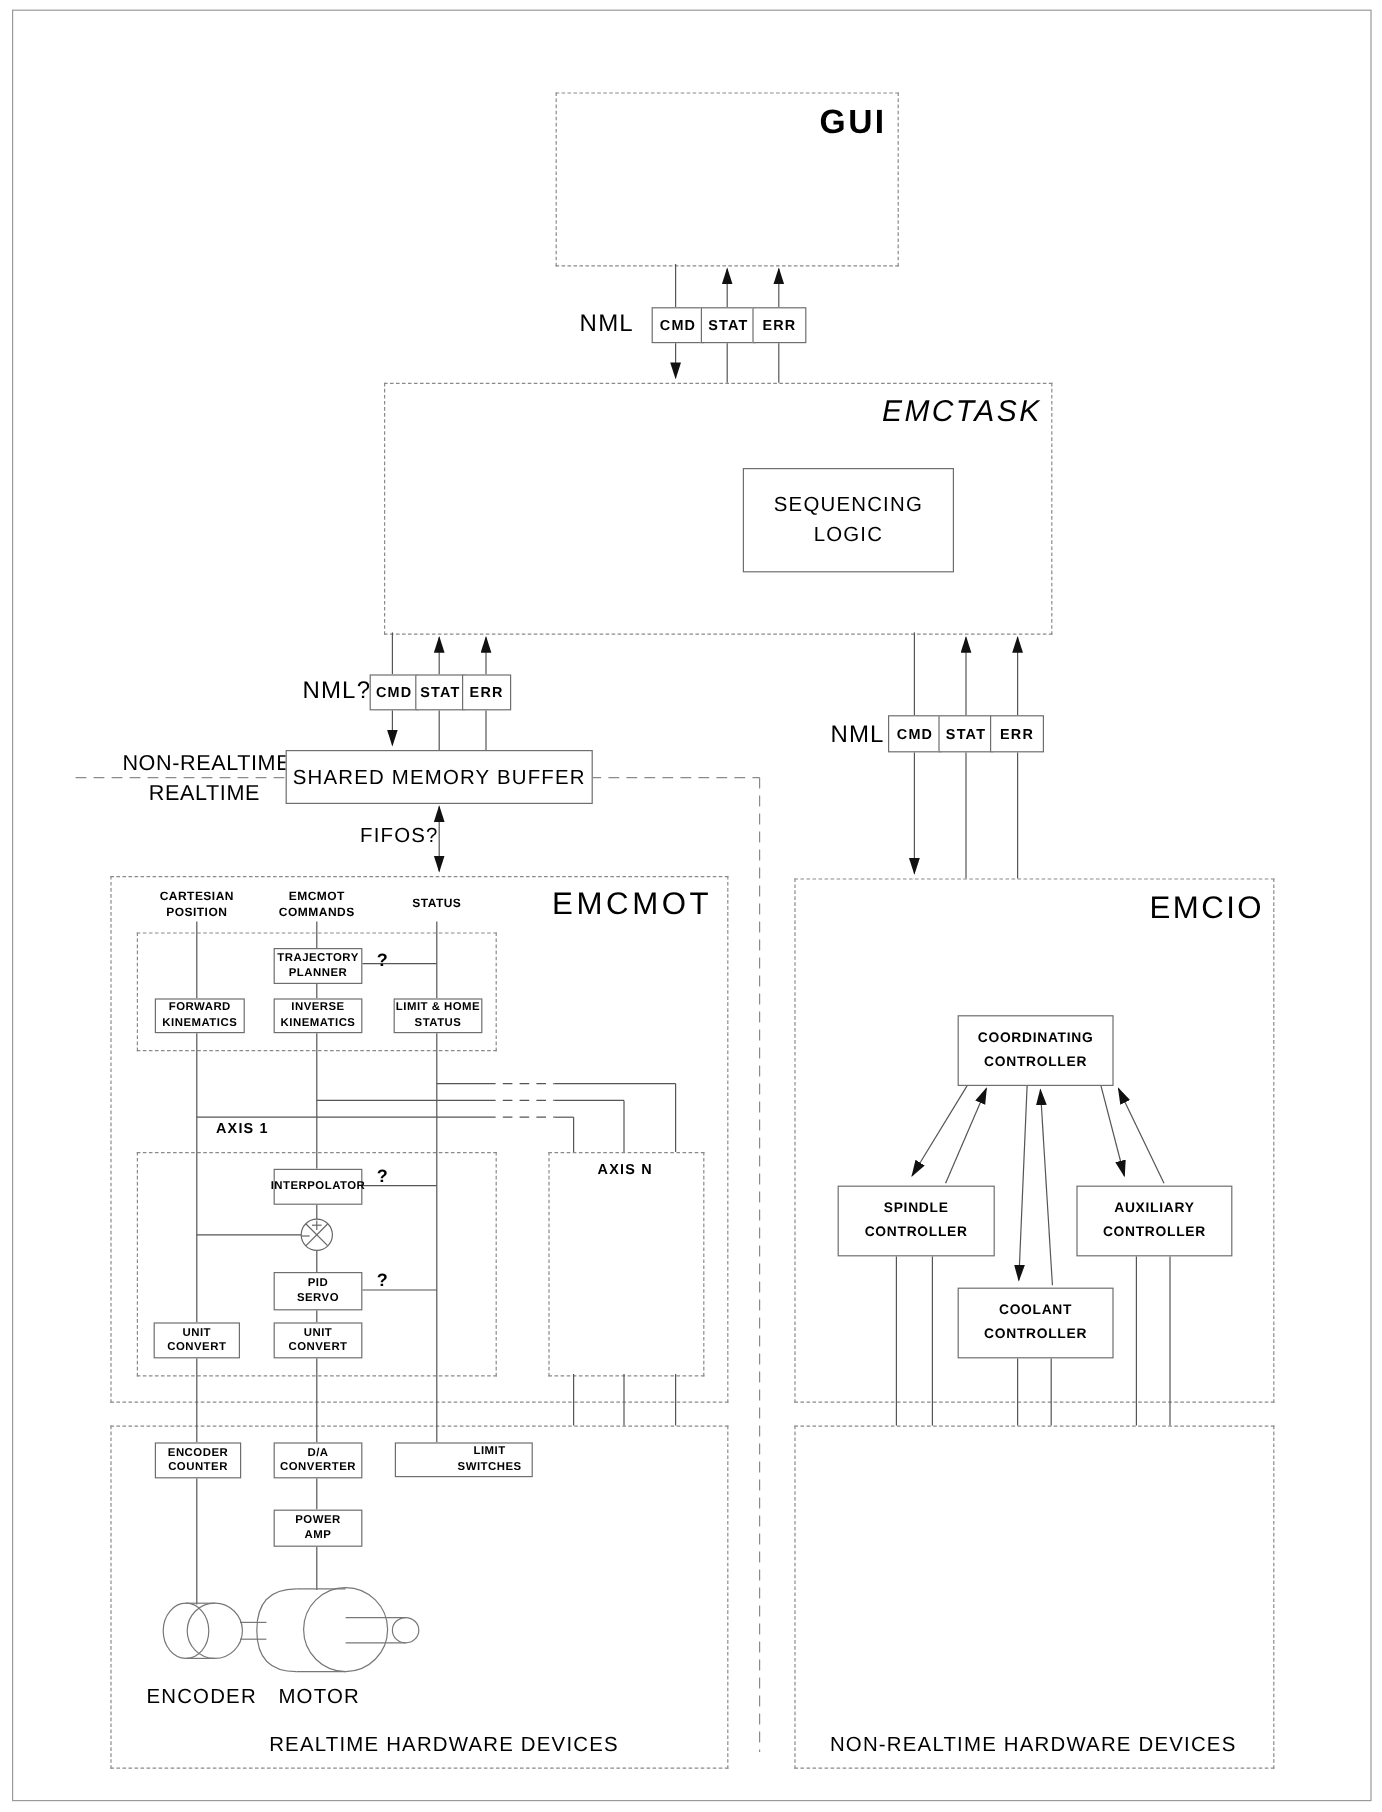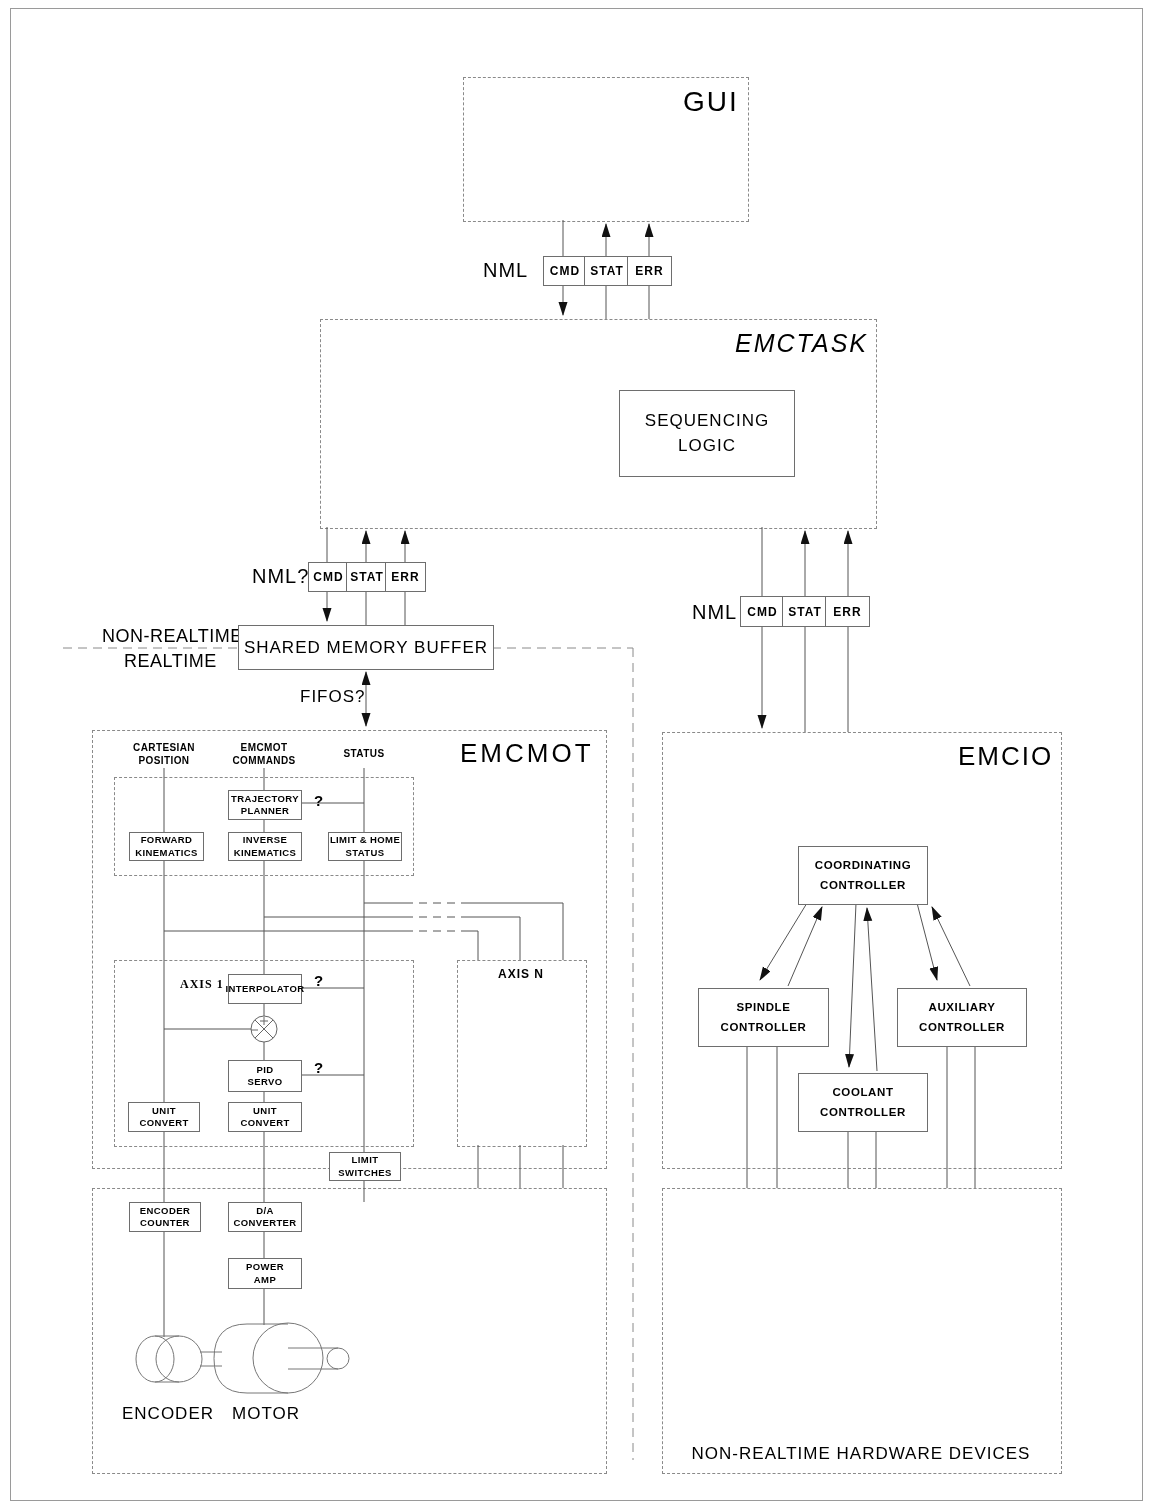--- a/index.html
+++ b/index.html
@@ -154,21 +154,21 @@
       <path d="M 247,1324 Q 214,1324 214,1358.5 Q 214,1393 247,1393"></path>
       <line x1="247" y1="1324" x2="288" y2="1324"></line>
       <line x1="247" y1="1393" x2="288" y2="1393"></line>
       <circle cx="288" cy="1358" r="35"></circle>
       <line x1="288" y1="1348" x2="338" y2="1348"></line>
       <line x1="288" y1="1369" x2="338" y2="1369"></line>
       <ellipse cx="338" cy="1358.5" rx="11" ry="10.5"></ellipse>
     </g>
   </svg>
 
-  <div class="lbl f-gui" style="left:683px;top:86px;">GUI</div>
+  <div class="lbl f-gui" style="left:683px;top:86px;font-weight:bold;">GUI</div>
 
   <div class="lbl f-nml" style="left:483px;top:259px;">NML</div>
   <div class="box f-cell" style="left:543px;top:256px;width:42px;height:28px;">CMD</div>
   <div class="box f-cell" style="left:584px;top:256px;width:44px;height:28px;">STAT</div>
   <div class="box f-cell" style="left:627px;top:256px;width:43px;height:28px;">ERR</div>
 
   <div class="lbl f-title" style="left:735px;top:329px;font-style:italic;">EMCTASK</div>
   <div class="box f-big" style="left:619px;top:390px;width:174px;height:85px;line-height:1.45;">SEQUENCING
 LOGIC</div>
 
@@ -197,43 +197,44 @@
   <div class="box f-small" style="left:228px;top:790px;width:72px;height:28px;">TRAJECTORY
 PLANNER</div>
   <div class="lbl f-q" style="left:314px;top:792px;">?</div>
   <div class="box f-small" style="left:129px;top:832px;width:73px;height:27px;">FORWARD
 KINEMATICS</div>
   <div class="box f-small" style="left:228px;top:832px;width:72px;height:27px;">INVERSE
 KINEMATICS</div>
   <div class="box f-small" style="left:328px;top:832px;width:72px;height:27px;">LIMIT &amp; HOME
 STATUS</div>
 
-  <div class="lbl f-axis" style="left:180px;top:977px;font-family:Liberation Serif, serif;">AXIS 1</div>
+  <div class="lbl f-axis" style="left:180px;top:933px;">AXIS 1</div>
   <div class="lbl f-axis ctr" style="left:481px;top:967px;width:80px;">AXIS N</div>
 
   <div class="box f-small" style="left:228px;top:974px;width:72px;height:28px;">INTERPOLATOR</div>
   <div class="lbl f-q" style="left:314px;top:972px;">?</div>
   <div class="box f-small" style="left:228px;top:1060px;width:72px;height:30px;">PID
 SERVO</div>
   <div class="lbl f-q" style="left:314px;top:1059px;">?</div>
   <div class="box f-small" style="left:128px;top:1102px;width:70px;height:28px;">UNIT
 CONVERT</div>
   <div class="box f-small" style="left:228px;top:1102px;width:72px;height:28px;">UNIT
 CONVERT</div>
 
   <div class="box f-small" style="left:129px;top:1202px;width:70px;height:28px;">ENCODER
 COUNTER</div>
   <div class="box f-small" style="left:228px;top:1202px;width:72px;height:28px;">D/A
 CONVERTER</div>
-  <div class="box f-small" style="left:329px;top:1152px;width:70px;height:27px;">LIMIT
+  <div class="box f-small" style="left:329px;top:1202px;width:70px;height:27px;padding-left:43px;">LIMIT
 SWITCHES</div>
   <div class="box f-small" style="left:228px;top:1258px;width:72px;height:29px;">POWER
 AMP</div>
   <div class="lbl f-big" style="left:122px;top:1404px;">ENCODER</div>
   <div class="lbl f-big" style="left:232px;top:1404px;">MOTOR</div>
+  <div class="lbl f-big ctr" style="left:170px;top:1444px;width:400px;">REALTIME HARDWARE DEVICES</div>
 
   <div class="lbl f-title" style="left:958px;top:741px;font-size:26px;">EMCIO</div>
   <div class="box f-ctrl" style="left:798px;top:846px;width:128px;height:57px;">COORDINATING
 CONTROLLER</div>
   <div class="box f-ctrl" style="left:698px;top:988px;width:129px;height:57px;">SPINDLE
 CONTROLLER</div>
   <div class="box f-ctrl" style="left:897px;top:988px;width:128px;height:57px;">AUXILIARY
 CONTROLLER</div>
   <div class="box f-ctrl" style="left:798px;top:1073px;width:128px;height:57px;">COOLANT
 CONTROLLER</div>

